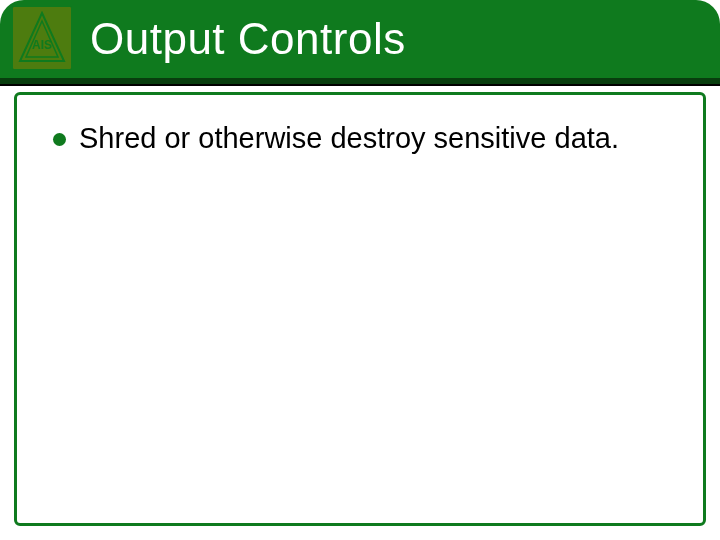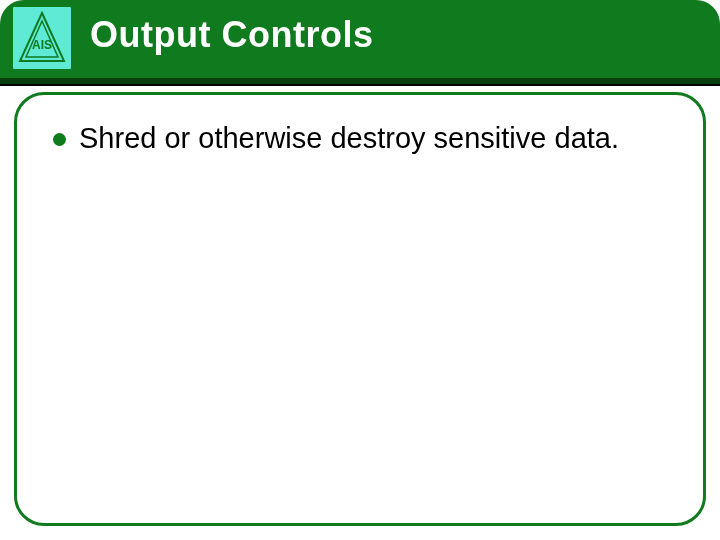--- a/index.html
+++ b/index.html
@@ -14,53 +14,53 @@
   .header-bar {
     position: absolute;
     top: 0; left: 0; right: 0;
     height: 78px;
     background: #0f7a1e;
   }
   .logo-box {
     position: absolute;
     top: 6px; left: 12px;
     width: 60px; height: 64px;
-    background: #5eead4;
+    background: #4d7c0f;
     border: 1px solid #0f7a1e;
     border-radius: 2px;
     display: flex;
     align-items: center;
     justify-content: center;
   }
   .logo-box svg { width: 48px; height: 54px; }
   .title {
     position: absolute;
     top: 14px; left: 90px;
     color: #ffffff;
-    font-size: 36px;
-    font-weight: 700;
+    font-size: 44px;
+    font-weight: 400;
     letter-spacing: 0.5px;
   }
   .underline-dark {
     position: absolute;
     left: 0; right: 0; top: 78px;
     height: 6px;
     background: #083d0e;
   }
   .underline-thin {
     position: absolute;
     left: 0; right: 0; top: 84px;
     height: 2px;
     background: #000000;
   }
   .body-frame {
     position: absolute;
     top: 92px; left: 14px; right: 14px; bottom: 14px;
     border: 3px solid #0f7a1e;
-    border-radius: 30px;
+    border-radius: 6px;
     padding: 24px 36px;
   }
   .bullets { list-style: none; }
   .bullets li {
     position: relative;
     padding-left: 26px;
     font-size: 29px;
     line-height: 1.35;
     color: #000000;
     margin-bottom: 20px;

